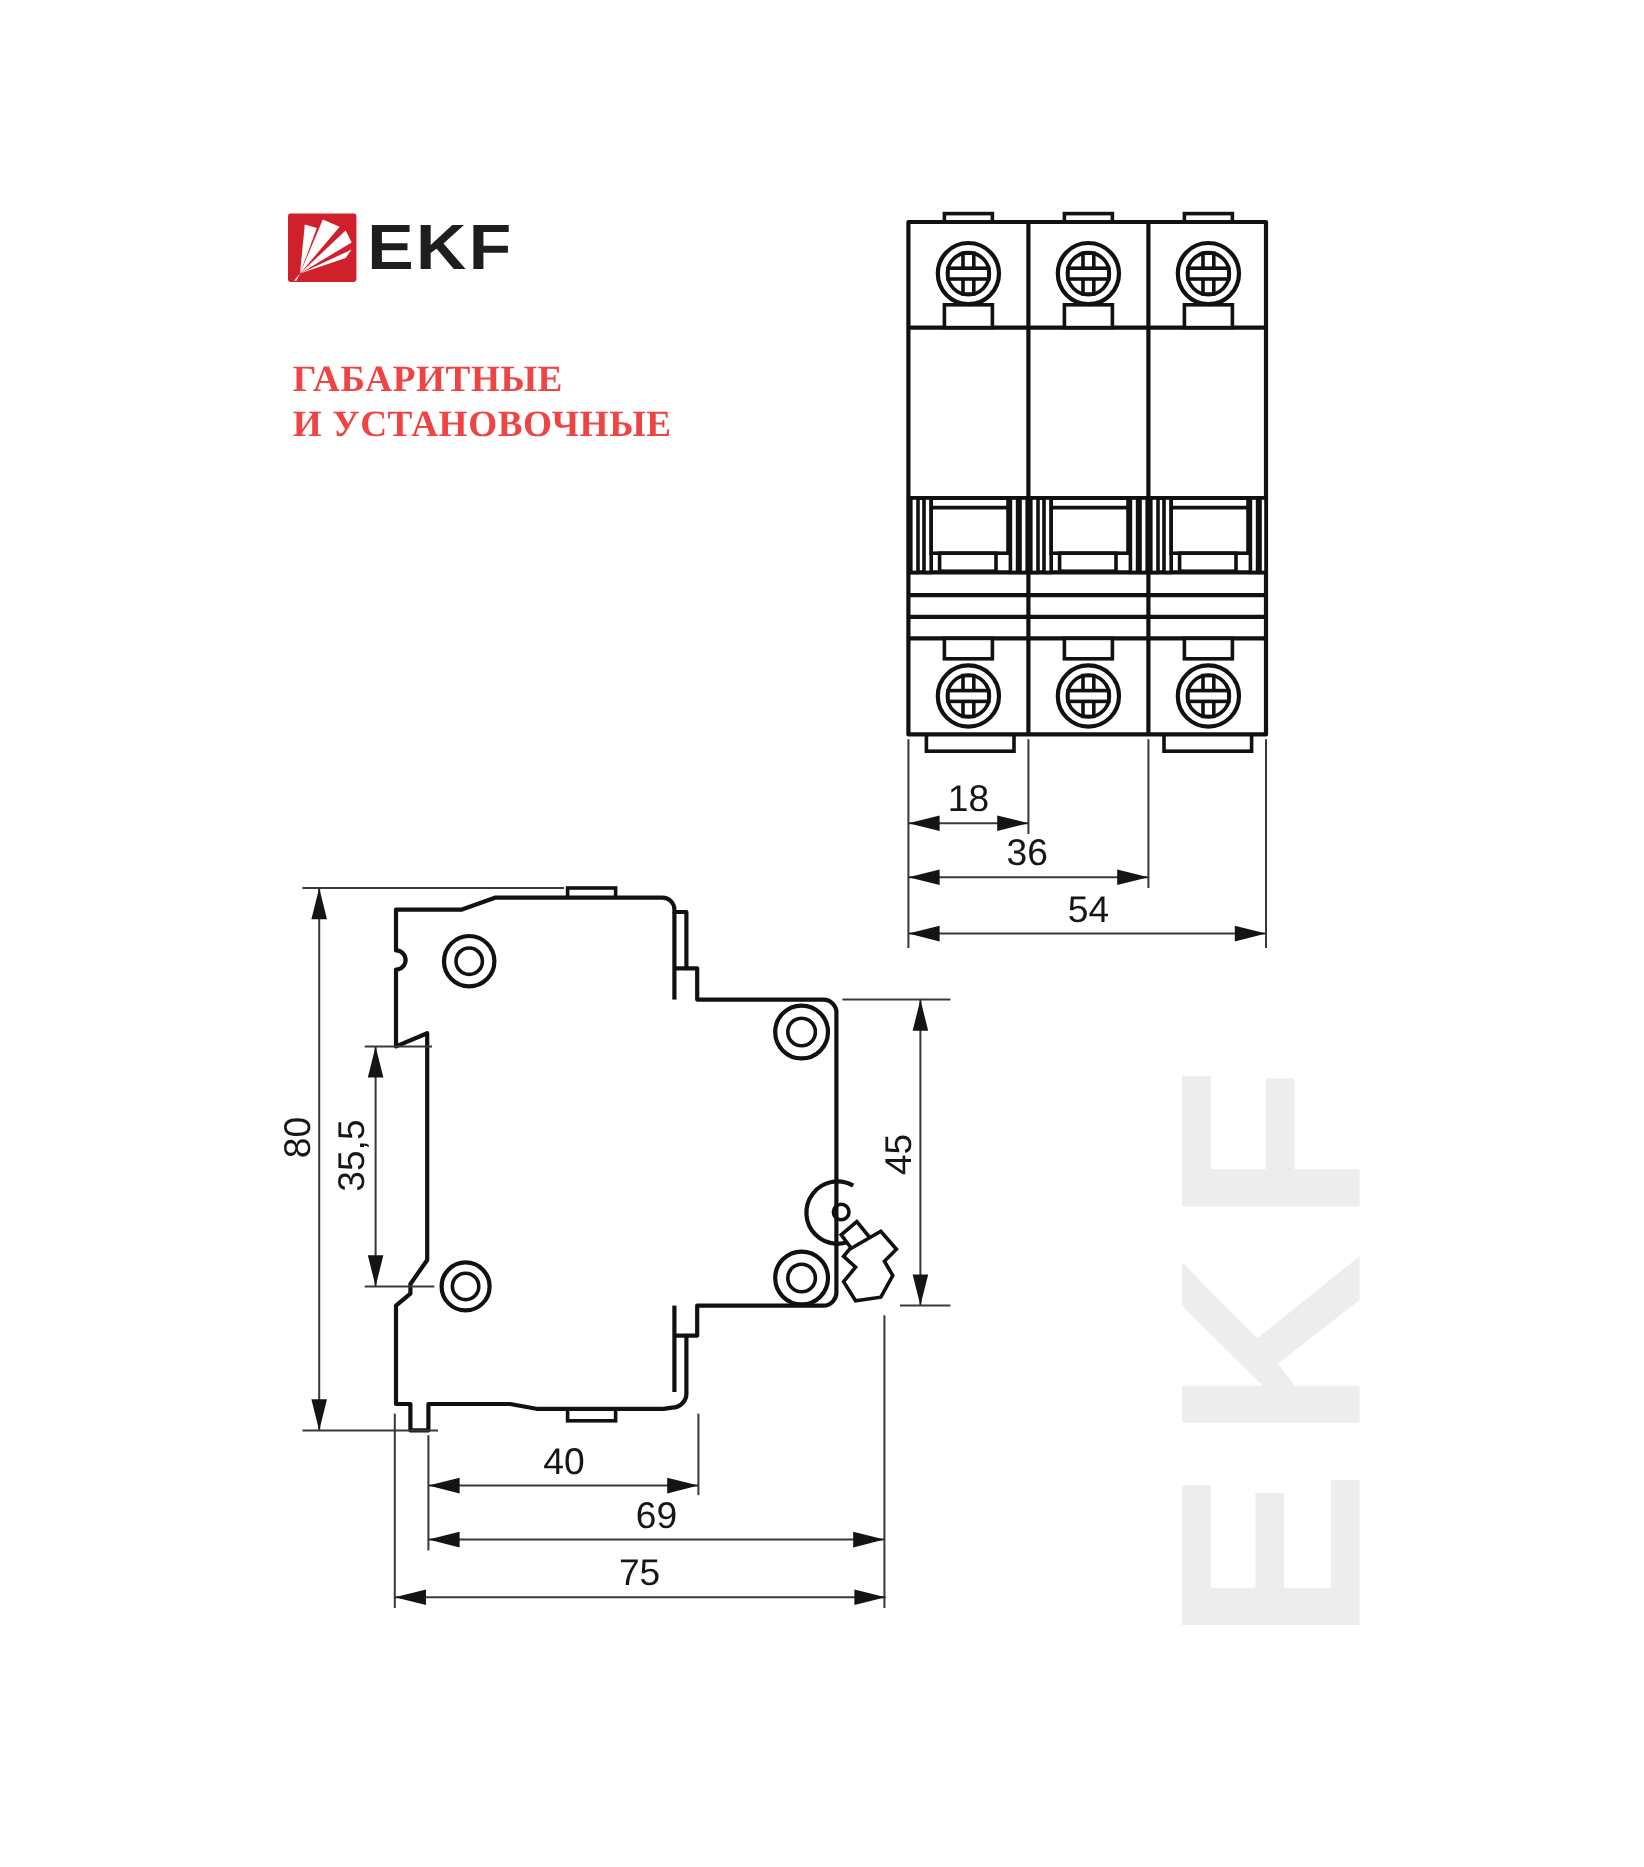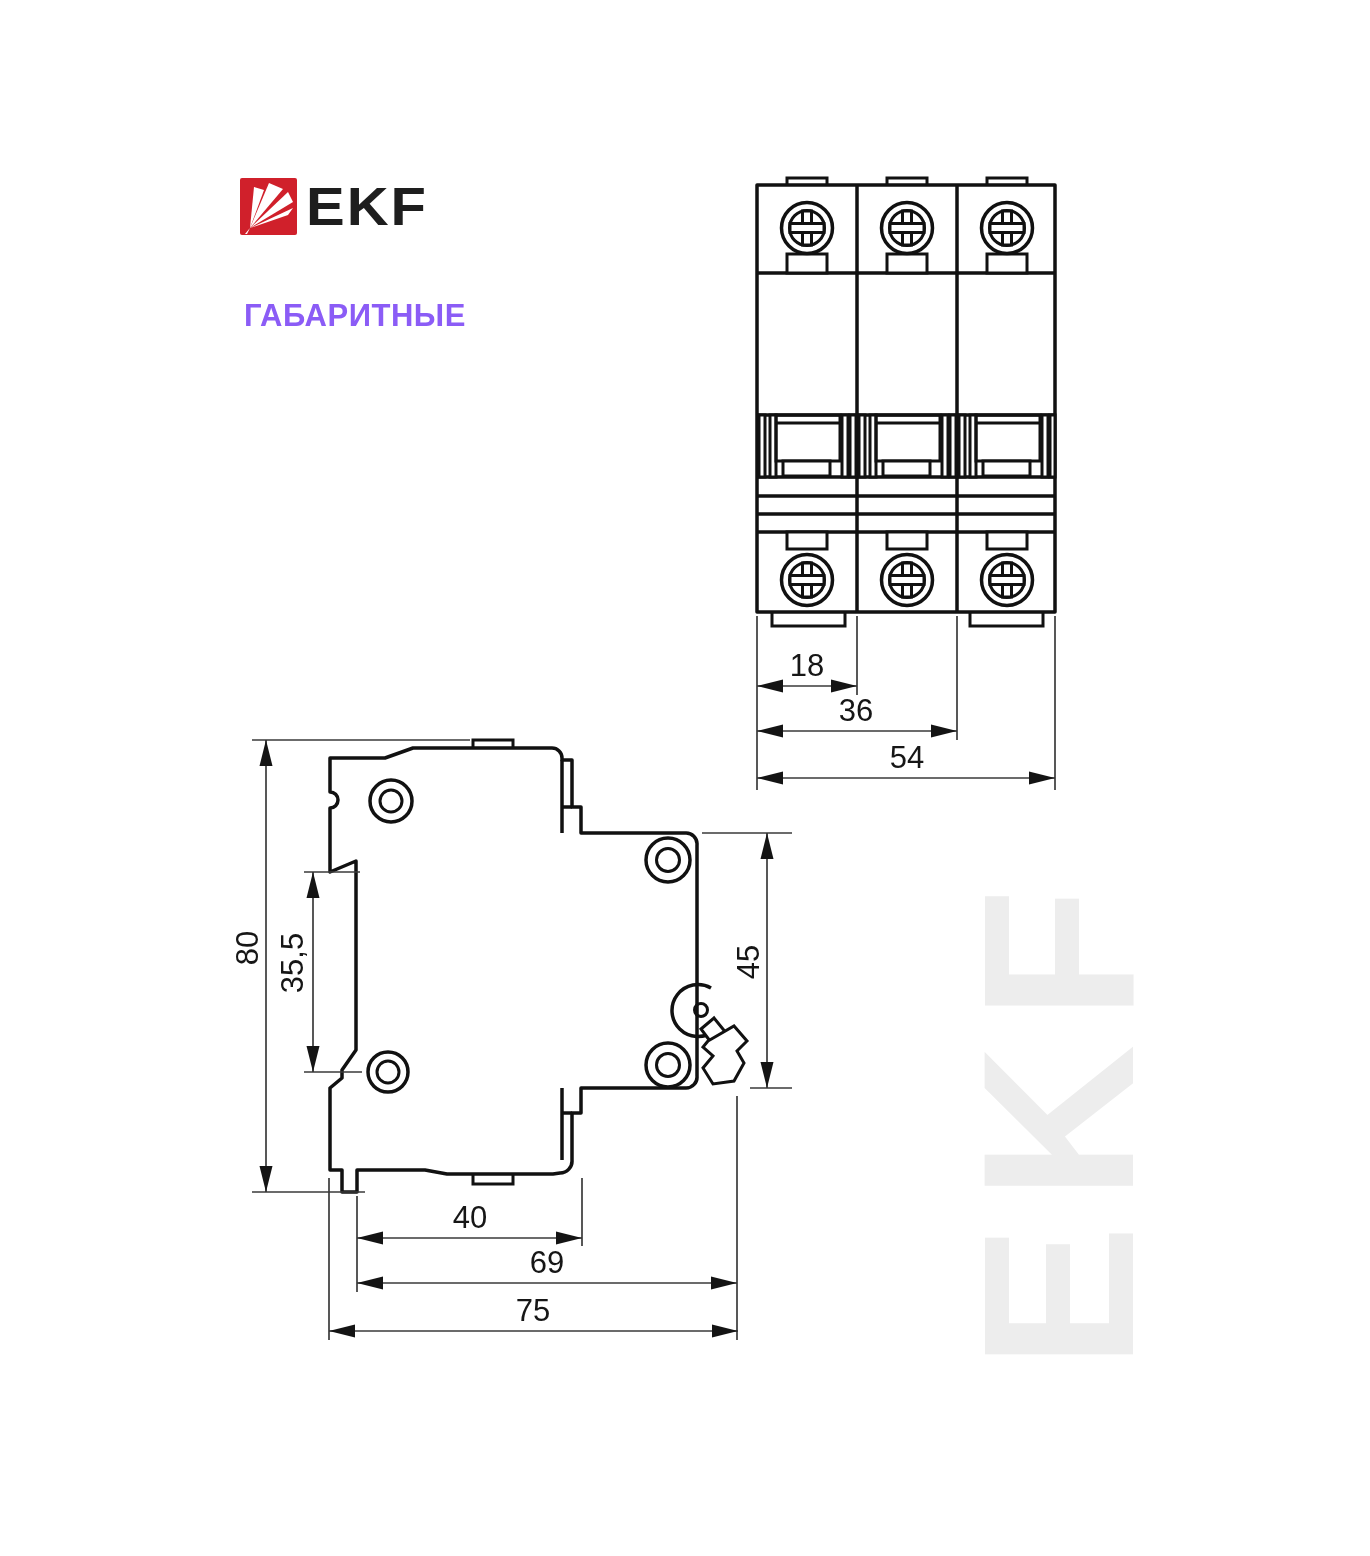--- a/index.html
+++ b/index.html
@@ -2,22 +2,22 @@
 <html><head>
 <meta charset="utf-8">
 <style>
   html,body{margin:0;padding:0;background:#fff;}
   .canvas{position:relative;width:1370px;height:1556px;background:#ffffff;overflow:hidden;
           font-family:"Liberation Sans",sans-serif;}
   
   .logo-box{position:absolute;left:240px;top:178px;width:57px;height:57px;background:#d0202b;border-radius:2px;}
   .logo-word{position:absolute;left:306px;top:180px;font-size:58px;font-weight:bold;letter-spacing:2px;
              color:#1e1e1e;line-height:1;transform:scaleY(0.92);transform-origin:top left;}
-  .title{position:absolute;left:244px;top:297px;font-size:31px;font-weight:bold;color:#8b5cf6;
-         line-height:37px;letter-spacing:0.5px;}
+  .title{position:absolute;left:244px;top:297px;font-size:31px;font-weight:bold;color:#ef4444;
+         line-height:37px;letter-spacing:0.5px;font-family:Liberation Serif, serif;}
   
   .watermark{position:absolute;left:779px;top:1036px;width:560px;height:160px;line-height:160px;
              text-align:center;font-size:215px;font-weight:bold;letter-spacing:25px;color:#ededed;
              transform:rotate(-90deg);white-space:nowrap;user-select:none;}
   
   .drawing{position:absolute;left:0;top:0;}
   .ol{fill:#ffffff;stroke:#111111;stroke-width:3.5;stroke-linejoin:round;}
   .ln{stroke:#111111;stroke-width:3.5;fill:none;}
   .ln2{stroke:#111111;stroke-width:3;fill:none;}
   .wr{fill:#ffffff;stroke:#111111;stroke-width:3;stroke-linejoin:miter;}
@@ -38,20 +38,21 @@
         <polygon points="10,50 48,14 53,24"></polygon>
         <polygon points="10,50 53,30 48,37"></polygon>
         <polygon points="10,50 5,56 7,56"></polygon>
       </g>
     </svg>
   </div>
   <div class="logo-word">EKF</div>
 
   <div class="title">
     <div>ГАБАРИТНЫЕ</div>
+    <div>И УСТАНОВОЧНЫЕ</div>
   </div>
 
   <div class="watermark">EKF</div>
 
   <svg class="drawing" width="1370" height="1556" viewBox="0 0 1370 1556">
 
     <g>
 
       <rect class="wr" x="787" y="178" width="40" height="8"></rect>
       <rect class="wr" x="887" y="178" width="40" height="8"></rect>

